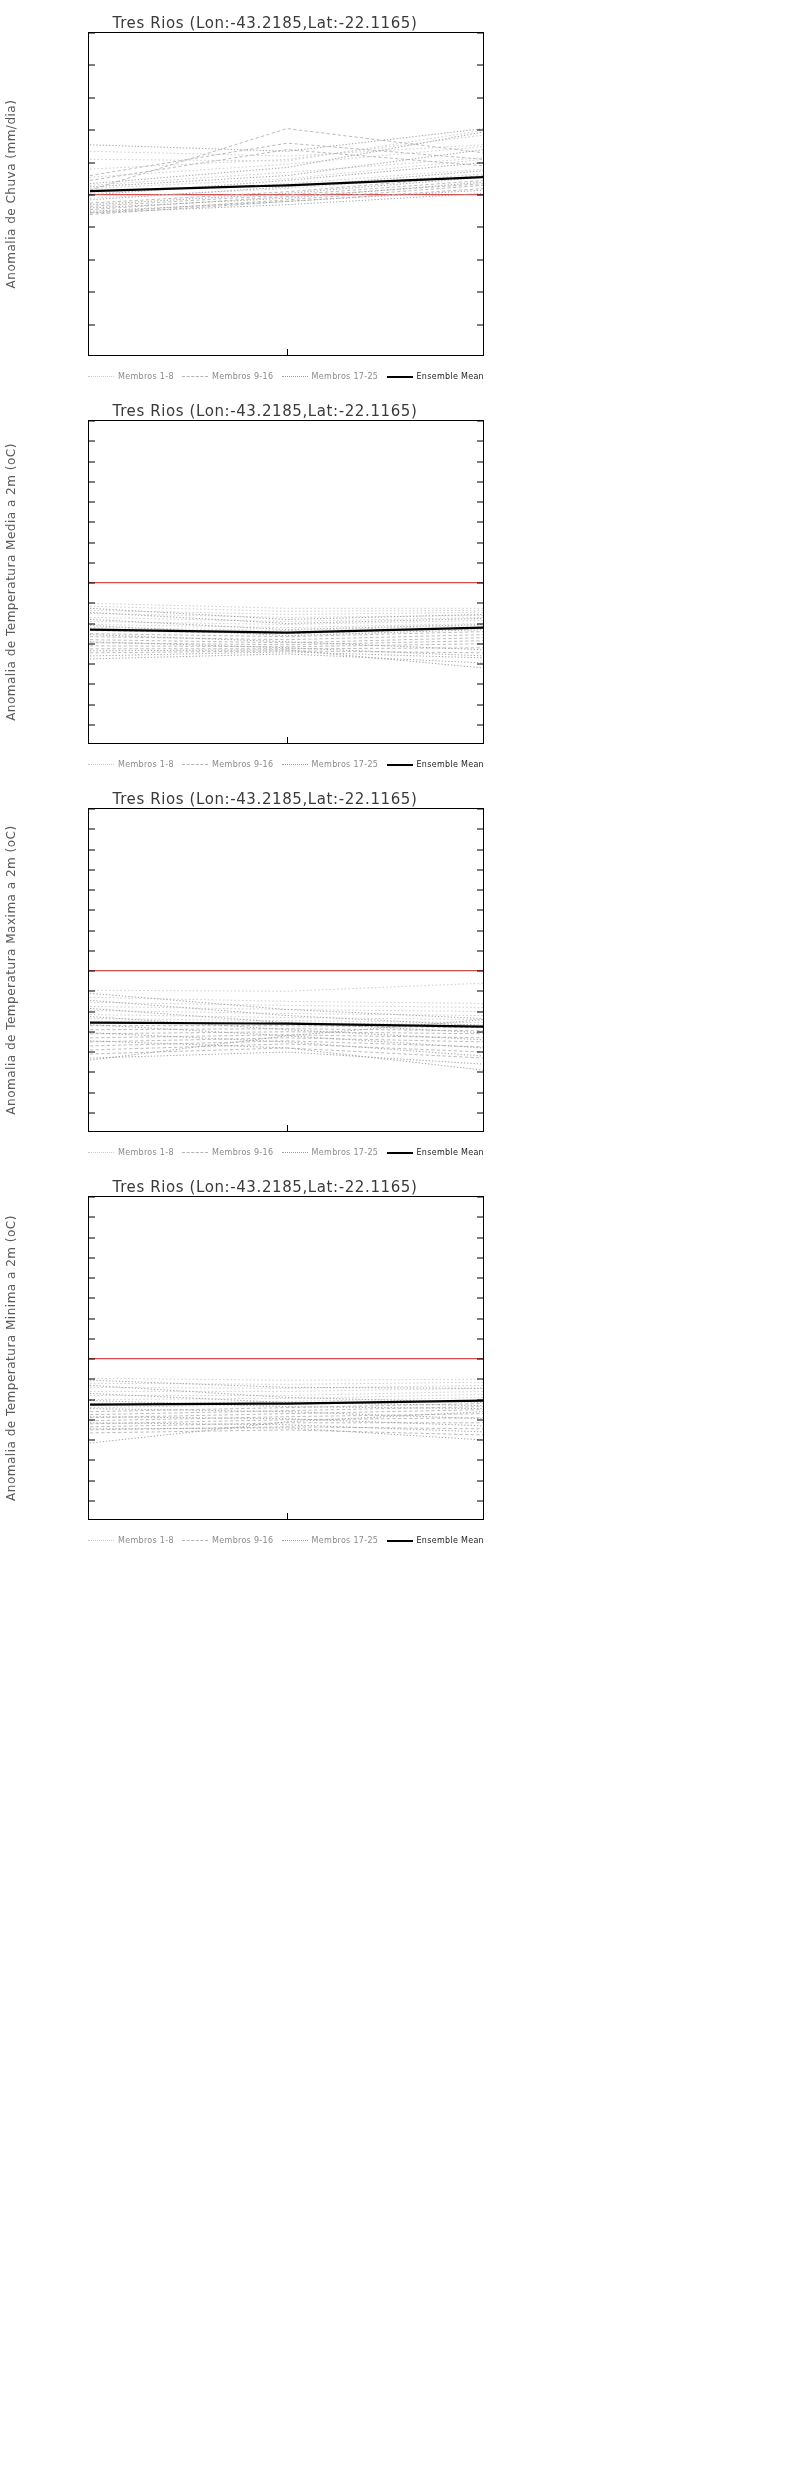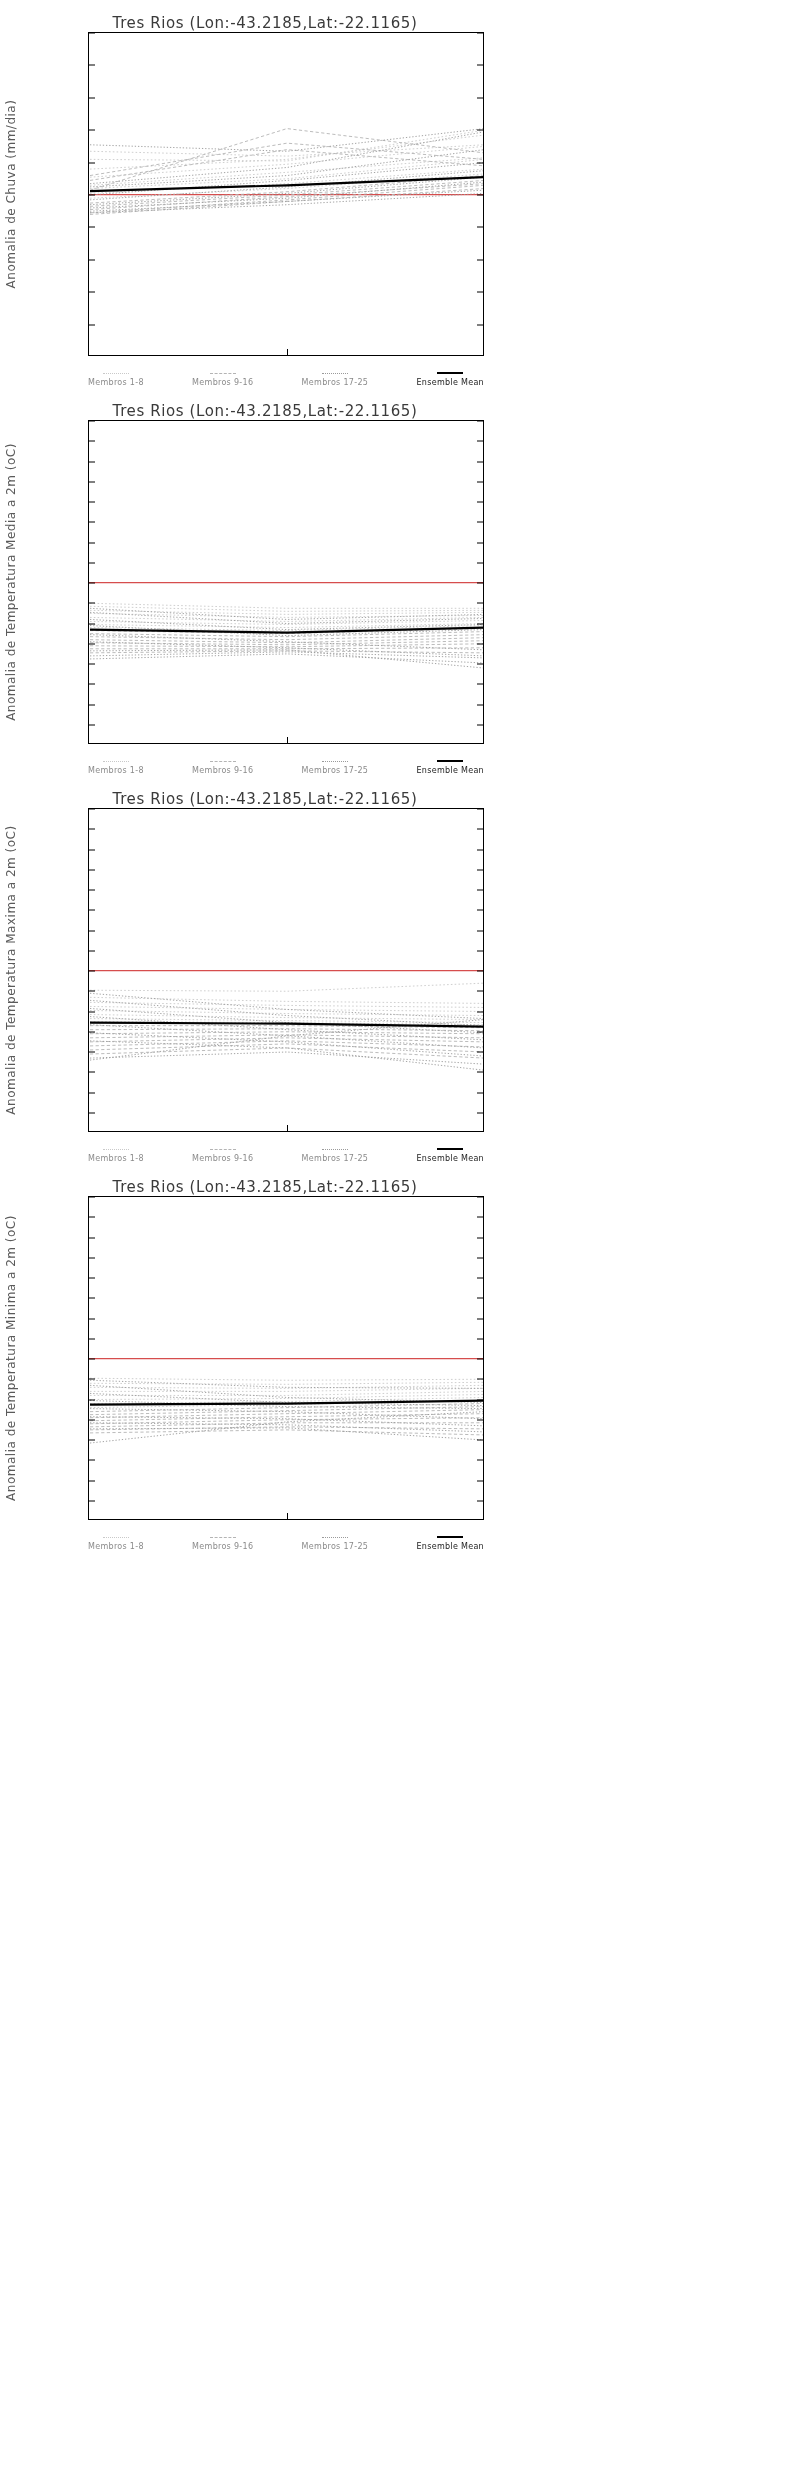--- a/index.html
+++ b/index.html
@@ -103,21 +103,20 @@
     align-items: center;
     font-size: 8px;
     color: #8a8a8a;
     letter-spacing: 0.3px;
   }
   .legend-item {
     display: flex;
     align-items: center;
     gap: 4px;
     white-space: nowrap;
-    flex-direction: column;
   }
   .legend-swatch {
     display: inline-block;
     width: 26px;
     height: 0;
   }
   .sw-1 { border-top: 1px dotted #c9c9c9; }
   .sw-2 { border-top: 1px dashed #b4b4b4; }
   .sw-3 { border-top: 1px dotted #9a9a9a; }
   .sw-4 { border-top: 2.2px solid #000; }

